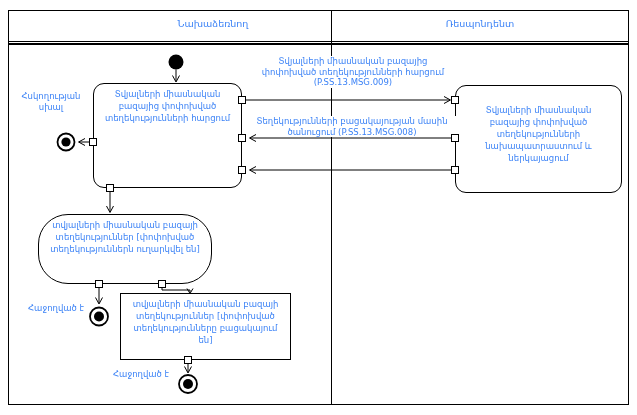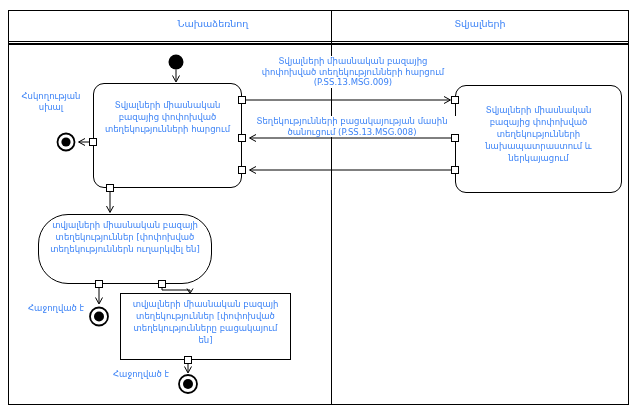--- a/index.html
+++ b/index.html
@@ -3,41 +3,41 @@
 <meta charset="utf-8">
 <style>
   html,body{margin:0;padding:0;background:#fff;}
   .canvas{position:relative;width:637px;height:415px;background:#ffffff;overflow:hidden;
           font-family:"DejaVu Sans","Liberation Sans",sans-serif;color:#3b82f6;}
   .layer{position:absolute;left:0;top:0;}
   .lbl{position:absolute;font-size:8.5px;line-height:10.5px;text-align:center;}
   .hdr{font-size:9.5px;line-height:11px;}
   .msg{background:#ffffff;}
   .activity{position:absolute;border:1px solid #000;border-radius:11px;background:#fff;
-            font-size:8.5px;line-height:12px;text-align:center;box-sizing:border-box;padding:15px 9px 0;}
+            font-size:8.5px;line-height:12px;text-align:center;box-sizing:border-box;padding:4px 9px 0;}
   .objnode{position:absolute;border:1px solid #000;background:#fff;
            font-size:8.5px;line-height:12px;text-align:center;box-sizing:border-box;padding:4px 7px 0;}
   svg{display:block;}
 </style>
 </head>
 <body>
 
 <div class="canvas">
 
   <svg class="layer" width="637" height="415">
     <g stroke="#000" fill="none" stroke-width="1">
       <rect x="8.5" y="10.5" width="620" height="394"></rect>
       <line x1="331.5" y1="10.5" x2="331.5" y2="404.5"></line>
       <line x1="8.5" y1="41.5" x2="628.5" y2="41.5"></line>
       <line x1="8.5" y1="44" x2="628.5" y2="44" stroke-width="2"></line>
     </g>
   </svg>
 
   <div class="lbl hdr" style="left:133px;top:18px;width:160px;">Նախաձեռնող</div>
-  <div class="lbl hdr" style="left:400px;top:18px;width:160px;">Տվյալների</div>
+  <div class="lbl hdr" style="left:400px;top:18px;width:160px;">Ռեսպոնդենտ</div>
 
   <div class="activity" style="left:93px;top:83px;width:149px;height:105px;">Տվյալների միասնական բազայից փոփոխված տեղեկությունների հարցում</div>
   <div class="activity" style="left:455px;top:85px;width:167px;height:108px;padding-top:18px;">Տվյալների միասնական բազայից փոփոխված տեղեկությունների նախապատրաստում և ներկայացում</div>
 
   <div class="objnode" style="left:38px;top:214px;width:174px;height:70px;border-radius:30px;">տվյալների միասնական բազայի տեղեկություններ  [փոփոխված տեղեկություններն ուղարկվել են]</div>
   <div class="objnode" style="left:120px;top:293px;width:171px;height:67px;">տվյալների միասնական բազայի տեղեկություններ [փոփոխված տեղեկությունները բացակայում են]</div>
 
   <div class="lbl msg" style="left:253px;top:56px;width:200px;">Տվյալների միասնական բազայից փոփոխված տեղեկությունների հարցում (P.SS.13.MSG.009)</div>
   <div class="lbl msg" style="left:247px;top:108px;width:210px;margin-top:8px;">Տեղեկությունների բացակայության մասին ծանուցում (P.SS.13.MSG.008)</div>
 

